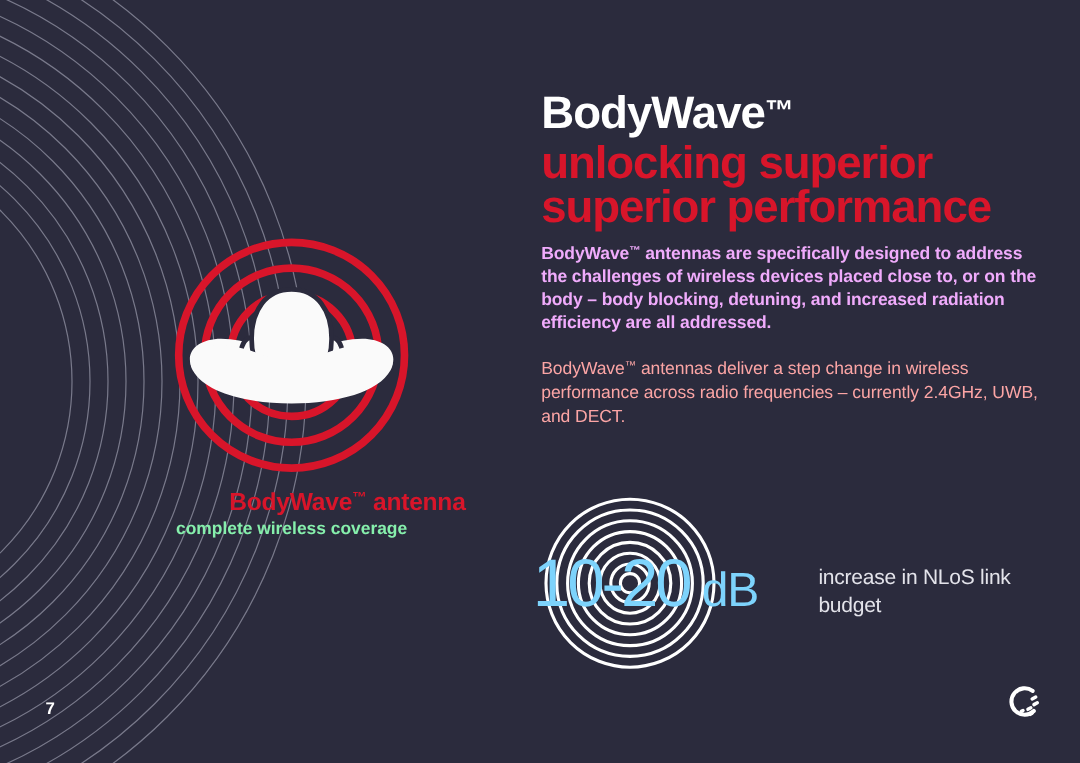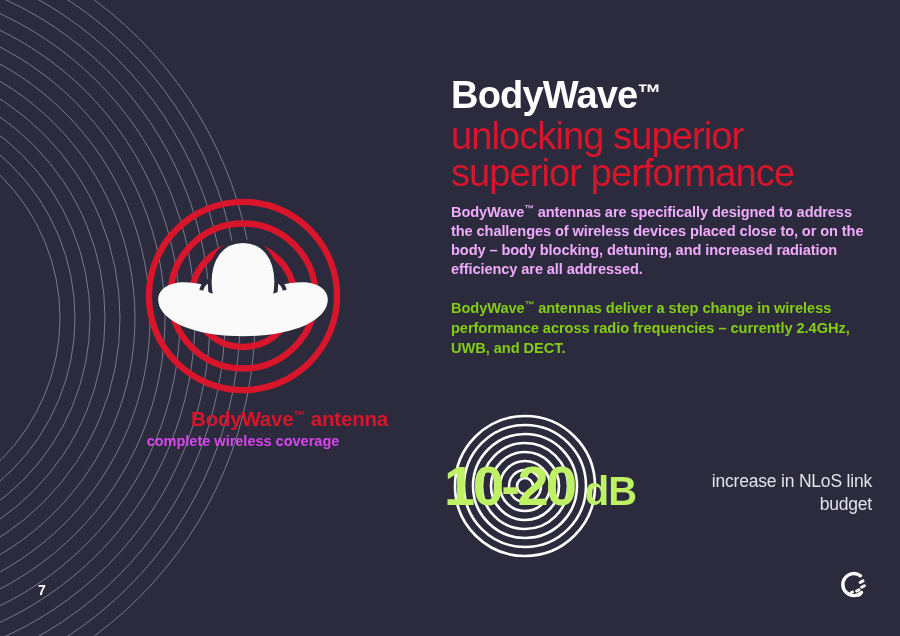--- a/index.html
+++ b/index.html
@@ -49,21 +49,21 @@
     line-height: 1.1;
     letter-spacing: -0.2px;
     text-align: right;
   }
   .icon-title .tm {
     font-size: 12px;
     vertical-align: 0.55em;
   }
   .icon-sub {
     margin-top: 2px;
-    color: #d946ef;
+    color: #86efac;
     font-size: 14.5px;
     font-weight: bold;
     line-height: 1.15;
   }
 
   
   .content {
     position: absolute;
     left: 451px;
     top: 76px;
@@ -77,43 +77,43 @@
     letter-spacing: -0.8px;
     white-space: nowrap;
   }
   .title-white .tm {
     font-size: 24px;
     vertical-align: 0.30em;
   }
   .title-red {
     color: #d8152a;
     font-size: 38px;
-    font-weight: normal;
+    font-weight: bold;
     line-height: 1.05;
     letter-spacing: -0.9px;
     margin-top: 2px;
     white-space: nowrap;
   }
   .title-red .l2 { display: block; margin-top: -3px; }
 
   .lead {
     margin-top: 9px;
     color: #f0abfc;
     font-size: 14.6px;
     font-weight: bold;
     line-height: 1.32;
     letter-spacing: -0.1px;
   }
   .lead .tm { font-size: 9.5px; vertical-align: 0.5em; }
 
   .body-copy {
     margin-top: 18px;
-    color: #84cc16;
+    color: #fca5a5;
     font-size: 14.6px;
-    font-weight: bold;
+    font-weight: normal;
     line-height: 1.40;
     letter-spacing: -0.05px;
   }
   .body-copy .tm { font-size: 9.5px; vertical-align: 0.5em; }
 
   
   .stat-block {
     position: absolute;
     left: 452px;
     top: 414px;
@@ -124,40 +124,40 @@
     position: absolute;
     left: 0;
     top: 0;
     width: 146px;
     height: 144px;
   }
   .stat-value {
     position: absolute;
     left: -8px;
     top: 44px;
-    color: #bef264;
+    color: #7dd3fc;
     font-size: 56px;
-    font-weight: bold;
+    font-weight: normal;
     letter-spacing: -2.5px;
     line-height: 1;
     white-space: nowrap;
   }
   .stat-value .unit {
     font-size: 40px;
     letter-spacing: -1px;
   }
   .stat-caption {
     position: absolute;
     left: 230px;
     top: 56px;
     width: 190px;
     color: #e3e3ea;
     font-size: 17.5px;
     line-height: 1.32;
-    text-align: right;
+    text-align: left;
     letter-spacing: -0.2px;
   }
 
   
   .page-number {
     position: absolute;
     left: 38px;
     top: 582px;
     color: #ffffff;
     font-size: 14px;

